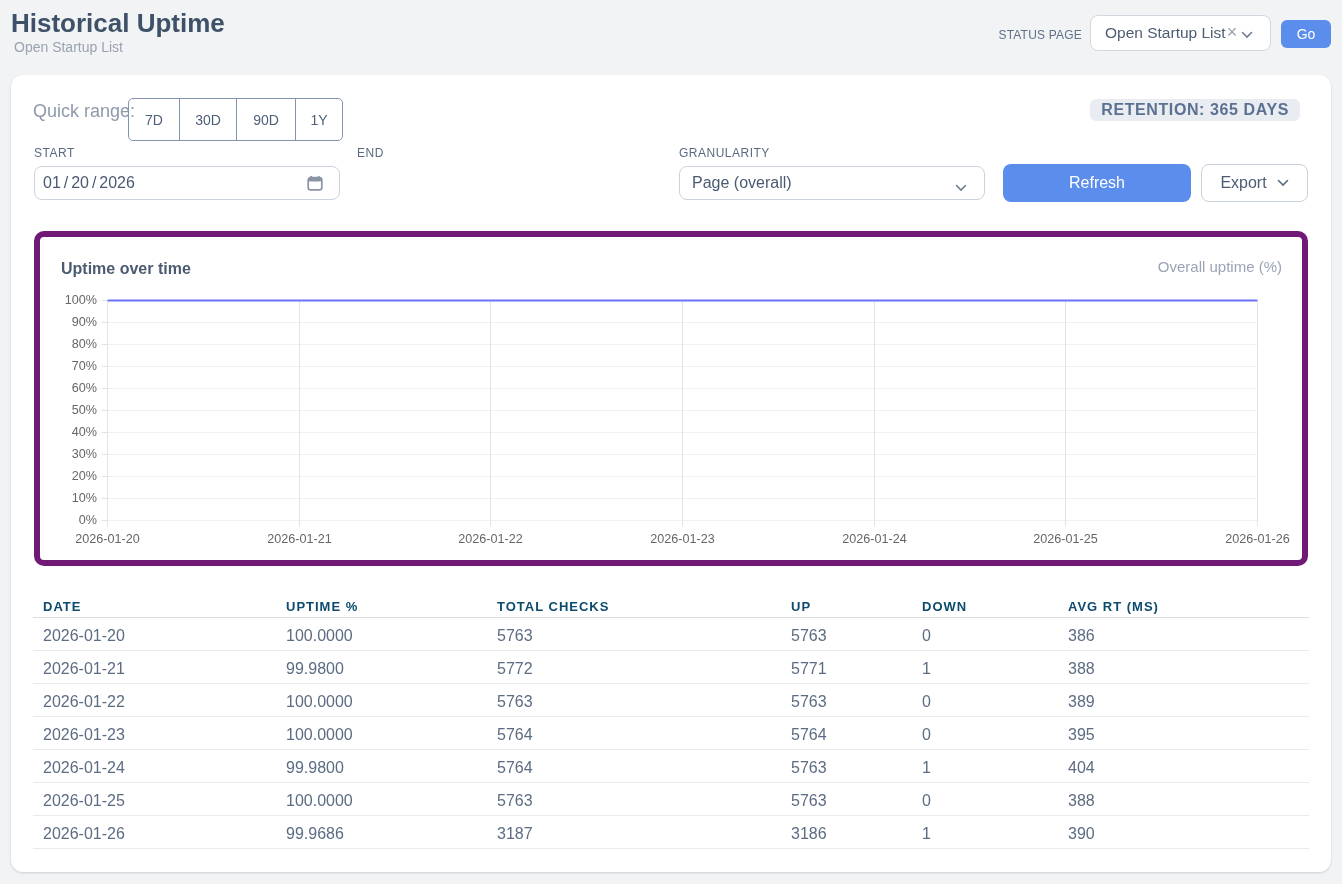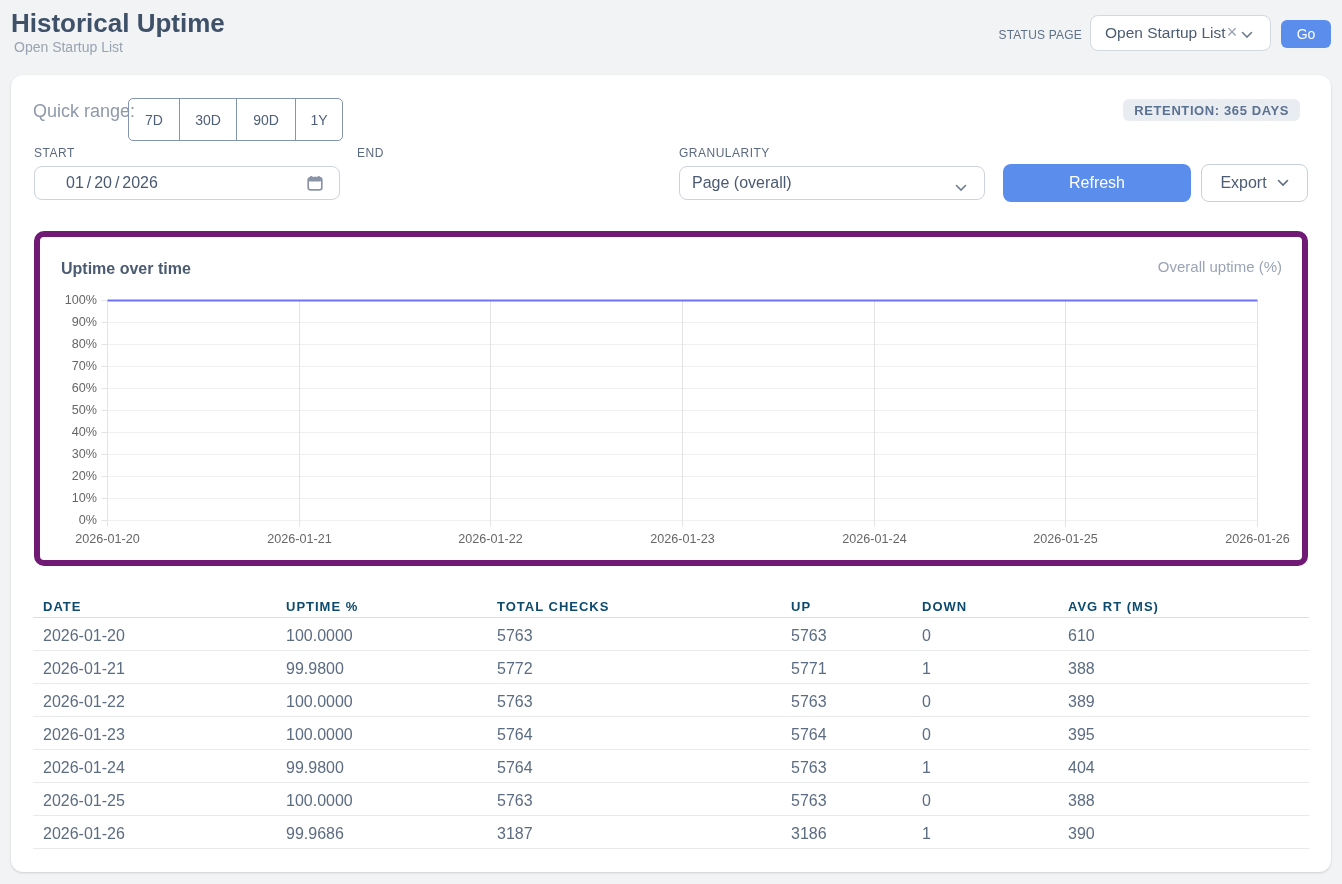--- a/index.html
+++ b/index.html
@@ -16,24 +16,24 @@
 .spselect .x { font-size:18px; color:#97a1b0; margin-left:1px; margin-top:-2px; }
 .gobtn { left:1281px; top:20px; width:50px; height:28px; background:#5b8dec; border-radius:6px; color:#fff; font-size:14px; display:flex; align-items:center; justify-content:center; }
 
 
 .card { left:11px; top:75px; width:1320px; height:797px; background:#fff; border-radius:12px; box-shadow:0 1px 3px rgba(16,24,40,0.1), 0 1px 2px rgba(16,24,40,0.06); }
 
 .qlabel { left:22px; top:26px; font-size:18px; color:#8e99aa; }
 .qgroup { left:117px; top:23px; height:43px; display:flex; border:1px solid #8496af; border-radius:5px; overflow:hidden; }
 .qgroup div { display:flex; align-items:center; justify-content:center; font-size:14px; color:#4e5f79; border-left:1px solid #8496af; }
 .qgroup div:first-child { border-left:none; }
-.badge { right:31px; top:24px; height:22px; background:#e9ecf1; border-radius:6px; padding:0 11px; font-size:13px; font-weight:bold; letter-spacing:0.6px; color:#5b7191; display:flex; align-items:center; }
+.badge { right:31px; top:24px; height:22px; background:#e9ecf1; border-radius:6px; padding:0 11px; font-size:16px; font-weight:bold; letter-spacing:0.6px; color:#5b7191; display:flex; align-items:center; }
 
 .flabel { top:71px; font-size:12px; color:#5a6a80; letter-spacing:0.5px; }
-.input { top:91px; height:34px; background:#fff; border:1px solid #ccd3dd; border-radius:8px; display:flex; align-items:center; padding-left:31px; font-size:16px; color:#4a5a73; }
+.input { top:91px; height:34px; background:#fff; border:1px solid #ccd3dd; border-radius:8px; display:flex; align-items:center; padding-left:8px; font-size:16px; color:#4a5a73; }
 .btn { top:89px; height:38px; border-radius:8px; display:flex; align-items:center; justify-content:center; font-size:16px; }
 .refresh { left:992px; width:188px; background:#5b8dec; color:#fff; }
 .export { left:1190px; width:107px; background:#fff; border:1px solid #c8d0da; color:#4c5c73; }
 
 .chartcard { left:23px; top:156px; width:1274px; height:335px; border:6px solid #701a75; border-radius:10px; background:#fff; }
 .ctitle { left:21px; top:23px; font-size:16px; font-weight:bold; color:#4b5b72; }
 .clegend { right:20px; top:21px; font-size:15px; color:#9aa4b5; }
 
 
 .thead { left:22px; top:519px; width:1276px; height:23px; }
@@ -167,21 +167,21 @@
       <span class="c5">DOWN</span>
       <span class="c6">AVG RT (MS)</span>
     </div>
     <div class="abs hline"></div>
     <div class="abs trow" style="top:543px">
       <span class="c1">2026-01-20</span>
       <span class="c2">100.0000</span>
       <span class="c3">5763</span>
       <span class="c4">5763</span>
       <span class="c5">0</span>
-      <span class="c6">610</span>
+      <span class="c6">386</span>
     </div>
     <div class="abs trow" style="top:576px">
       <span class="c1">2026-01-21</span>
       <span class="c2">99.9800</span>
       <span class="c3">5772</span>
       <span class="c4">5771</span>
       <span class="c5">1</span>
       <span class="c6">388</span>
     </div>
     <div class="abs trow" style="top:609px">

